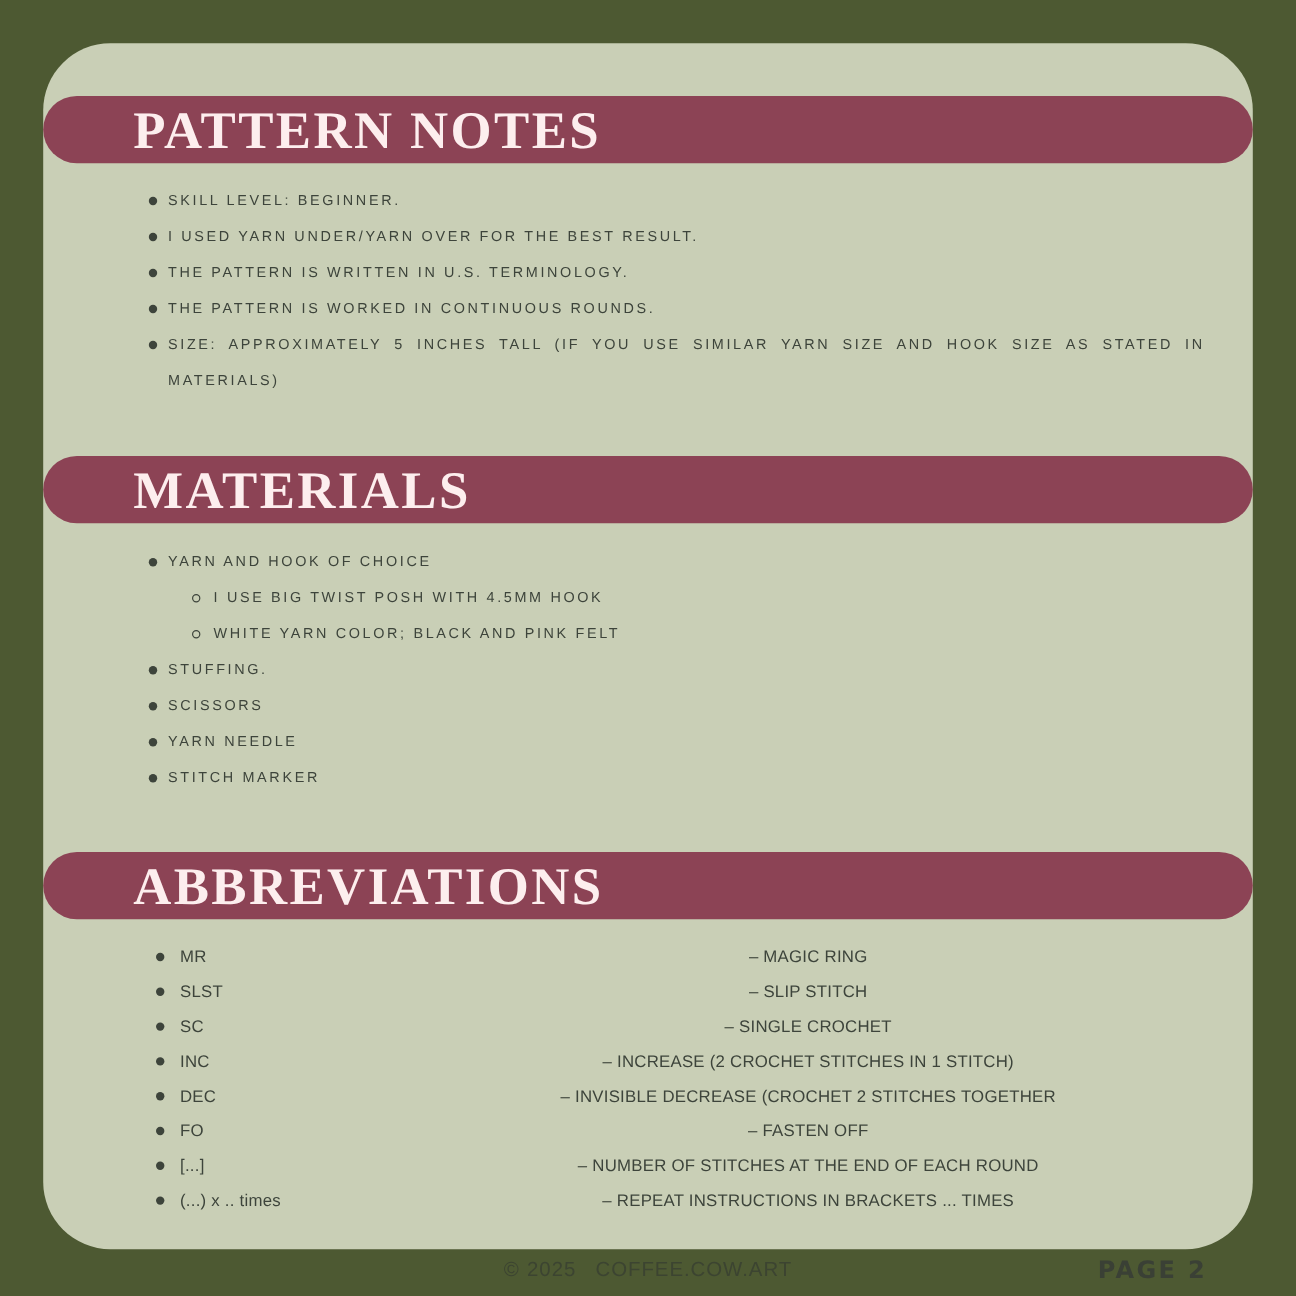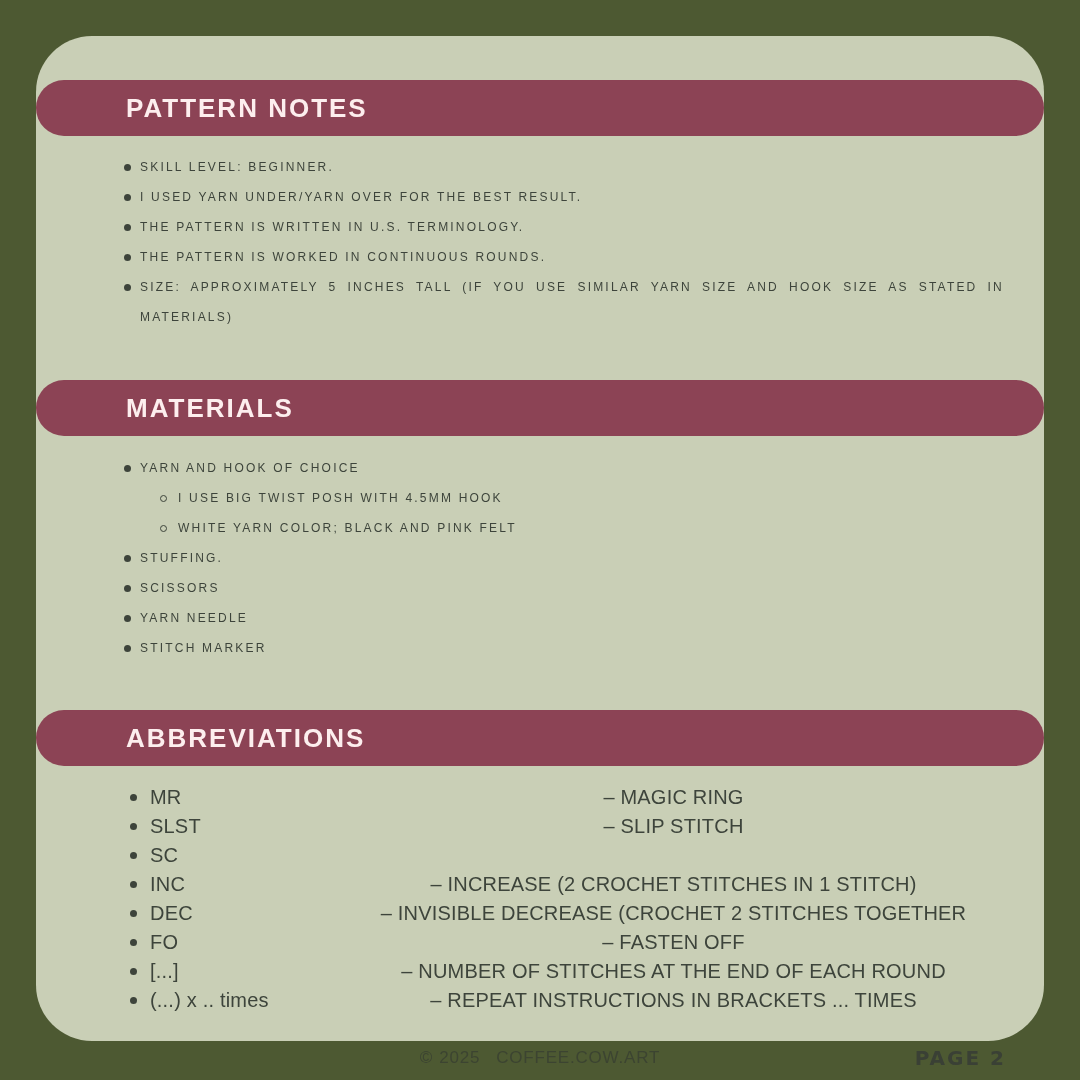--- a/index.html
+++ b/index.html
@@ -21,24 +21,24 @@
     background:#8c4355;
     border-radius:28px;
     display:flex;align-items:center;
     box-sizing:border-box;
     padding-left:74px;
   }
   #bar-notes{top:44px;}
   #bar-materials{top:344px;}
   #bar-abbrev{top:674px;}
   .bar h2{
-    margin:16px;
-    font-family:Liberation Sans, sans-serif;
+    margin:1px;
+    font-family:Liberation Serif, serif;
     font-weight:bold;
-    font-size:26px;
+    font-size:44px;
     letter-spacing:2px;
     color:#fdeeee;
     white-space:nowrap;
   }
   ul.list{
     position:absolute;left:88px;
     margin:0;padding:0;list-style:none;
     color:#3d443b;
     font-size:12px;
     letter-spacing:2.2px;
@@ -57,21 +57,21 @@
   ul.list > li.sub::before{
     background:transparent;
     border:1.5px solid #3d443b;
     width:5px;height:5px;top:12px;
   }
   ul.abbrev{
     position:absolute;left:94px;top:747px;
     margin:0;padding:0;list-style:none;
     width:880px;
     color:#3d443b;
-    font-size:20px;
+    font-size:14px;
     letter-spacing:0.2px;
     line-height:29px;
   }
   ul.abbrev li{position:relative;display:flex;padding-left:20px;}
   ul.abbrev li::before{
     content:"";position:absolute;left:0;top:11px;
     width:7px;height:7px;border-radius:50%;
     background:#3d443b;
   }
   ul.abbrev .term{flex:0 0 187px;}
@@ -130,20 +130,21 @@
       <li>
         <span class="term">MR</span>
         <span class="def">– MAGIC RING</span>
       </li>
       <li>
         <span class="term">SLST</span>
         <span class="def">– SLIP STITCH</span>
       </li>
       <li>
         <span class="term">SC</span>
+        <span class="def">– SINGLE CROCHET</span>
       </li>
       <li>
         <span class="term">INC</span>
         <span class="def">– INCREASE (2 CROCHET STITCHES IN 1 STITCH)</span>
       </li>
       <li>
         <span class="term">DEC</span>
         <span class="def">– INVISIBLE DECREASE (CROCHET 2 STITCHES TOGETHER</span>
       </li>
       <li>

